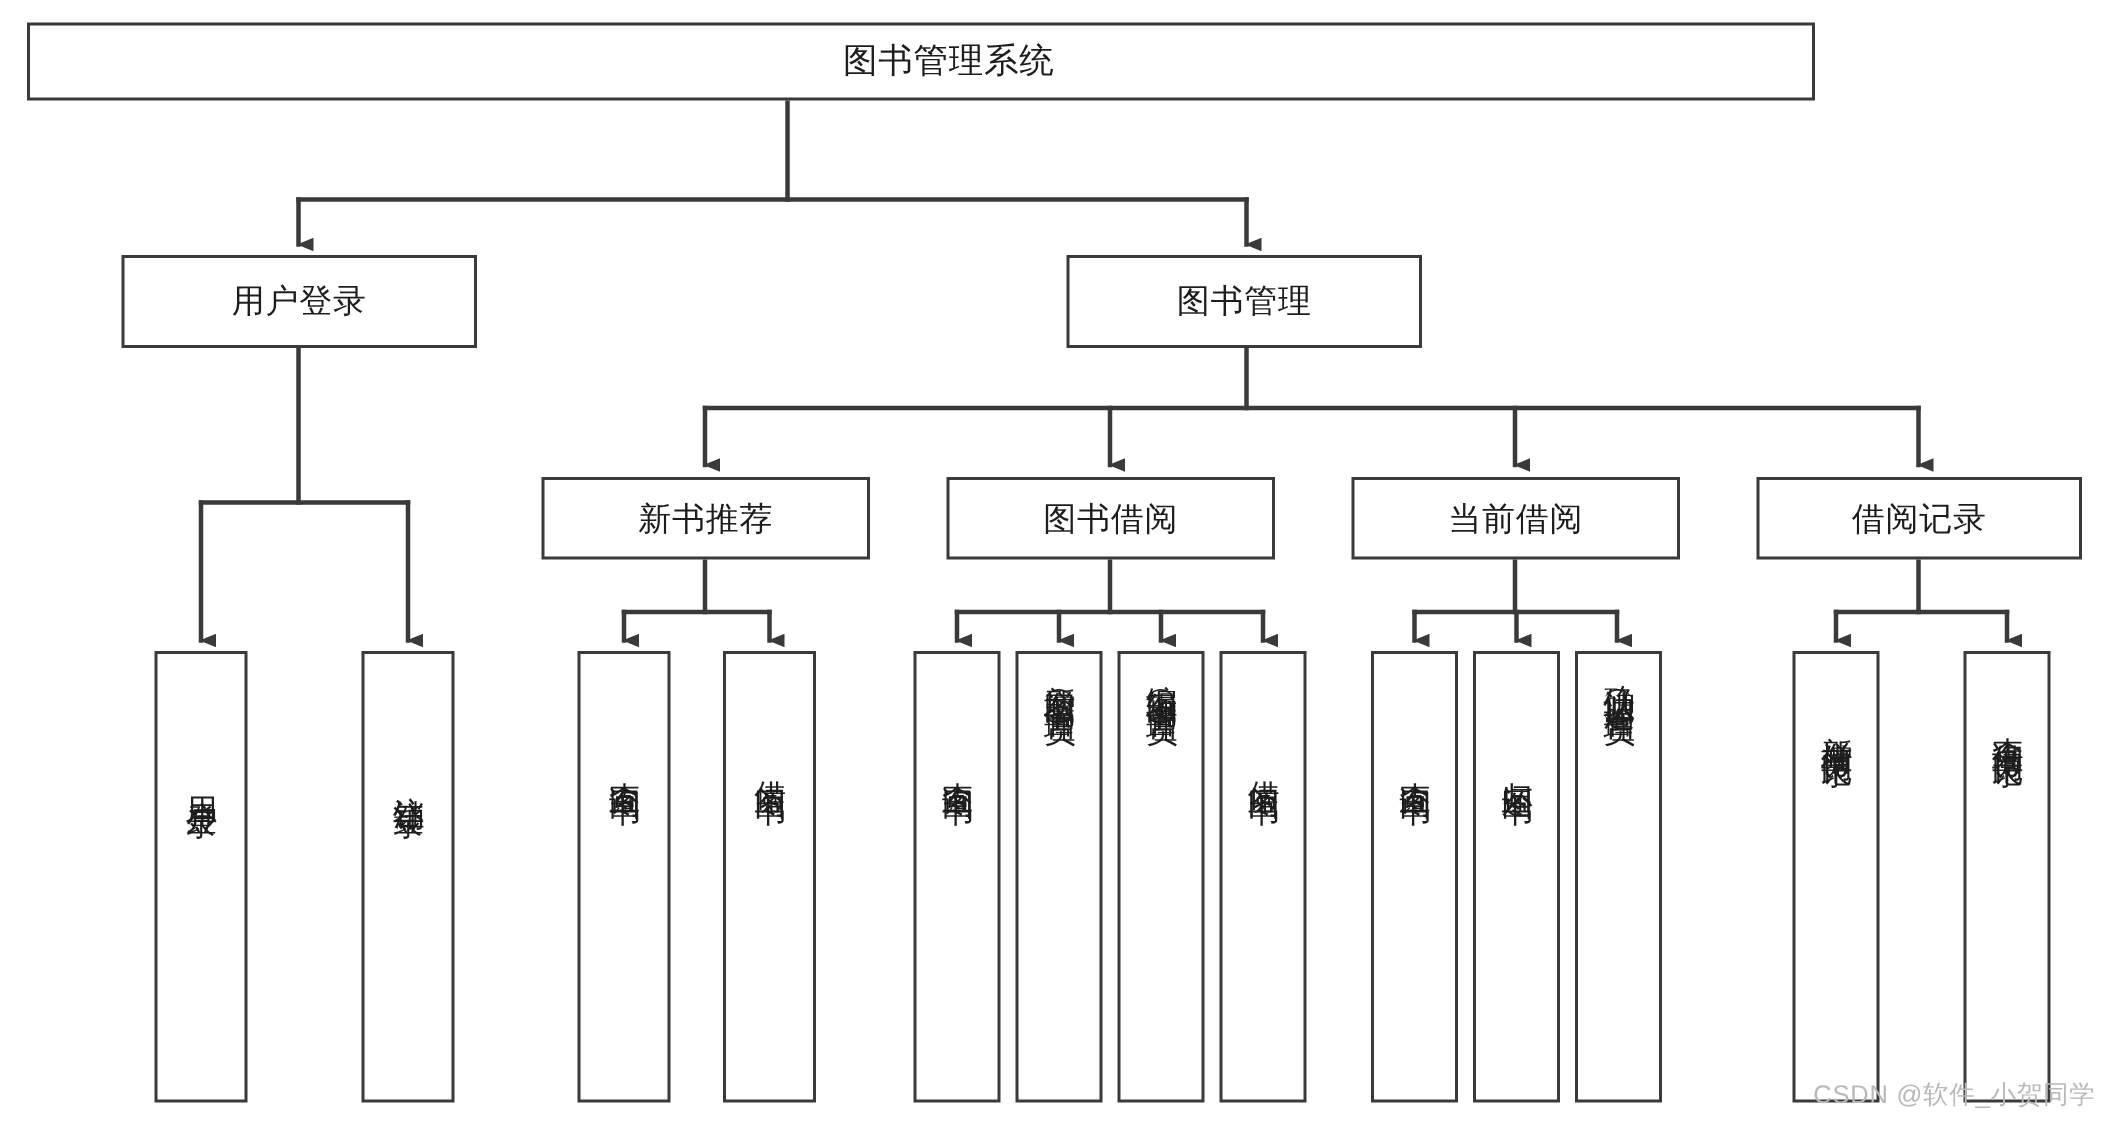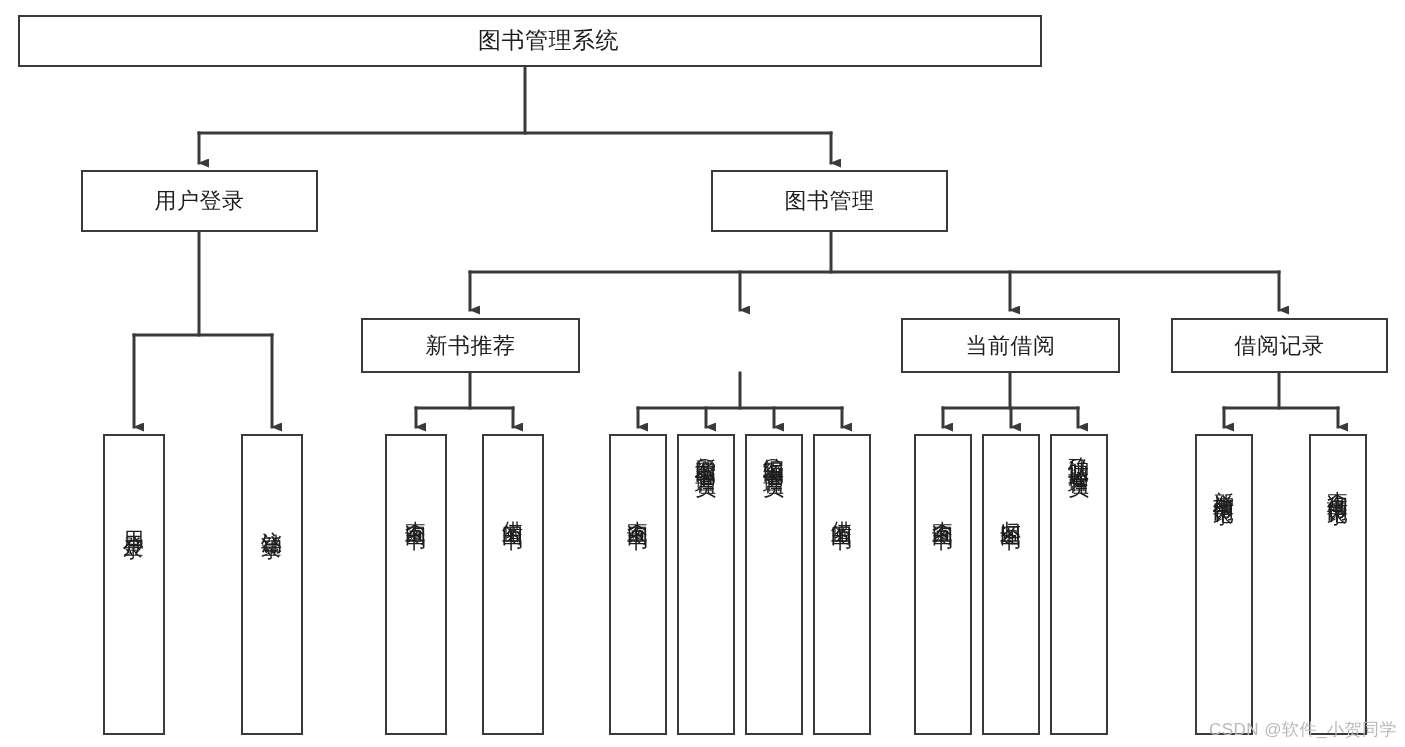--- a/index.html
+++ b/index.html
@@ -122,34 +122,37 @@
       <path d="M1011,408 L1011,427" marker-end="url(#arrow)"></path>
       <path d="M1078,408 L1078,427" marker-end="url(#arrow)"></path>
 
       <path d="M1279,373 L1279,408"></path>
       <path d="M1224,408 L1338,408"></path>
       <path d="M1224,408 L1224,427" marker-end="url(#arrow)"></path>
       <path d="M1338,408 L1338,427" marker-end="url(#arrow)"></path>
     </g>
   </svg>
 
-  <div id="root" class="node h" style="left:18px;top:15px;width:1024px;height:52px;padding-left:37px;">
+  <div id="root" class="node h" style="left:18px;top:15px;width:1192px;height:52px;padding-left:37px;">
     <span class="lbl">图书管理系统</span>
   </div>
 
   <div class="node h" style="left:81px;top:170px;width:237px;height:62px;">
     <span class="lbl">用户登录</span>
   </div>
   <div class="node h" style="left:711px;top:170px;width:237px;height:62px;">
     <span class="lbl">图书管理</span>
   </div>
 
   <div class="node h" style="left:361px;top:318px;width:219px;height:55px;">
     <span class="lbl">新书推荐</span>
   </div>
+  <div class="node h" style="left:631px;top:318px;width:219px;height:55px;">
+    <span class="lbl">图书借阅</span>
+  </div>
   <div class="node h" style="left:1171px;top:318px;width:217px;height:55px;">
     <span class="lbl">借阅记录</span>
   </div>
   <div class="node h" style="left:901px;top:318px;width:219px;height:55px;">
     <span class="lbl">当前借阅</span>
   </div>
 
   <div class="node v" style="left:103px;top:434px;width:62px;height:301px;padding-top:78px;">
     <span class="lbl">用户登录</span>
   </div>

